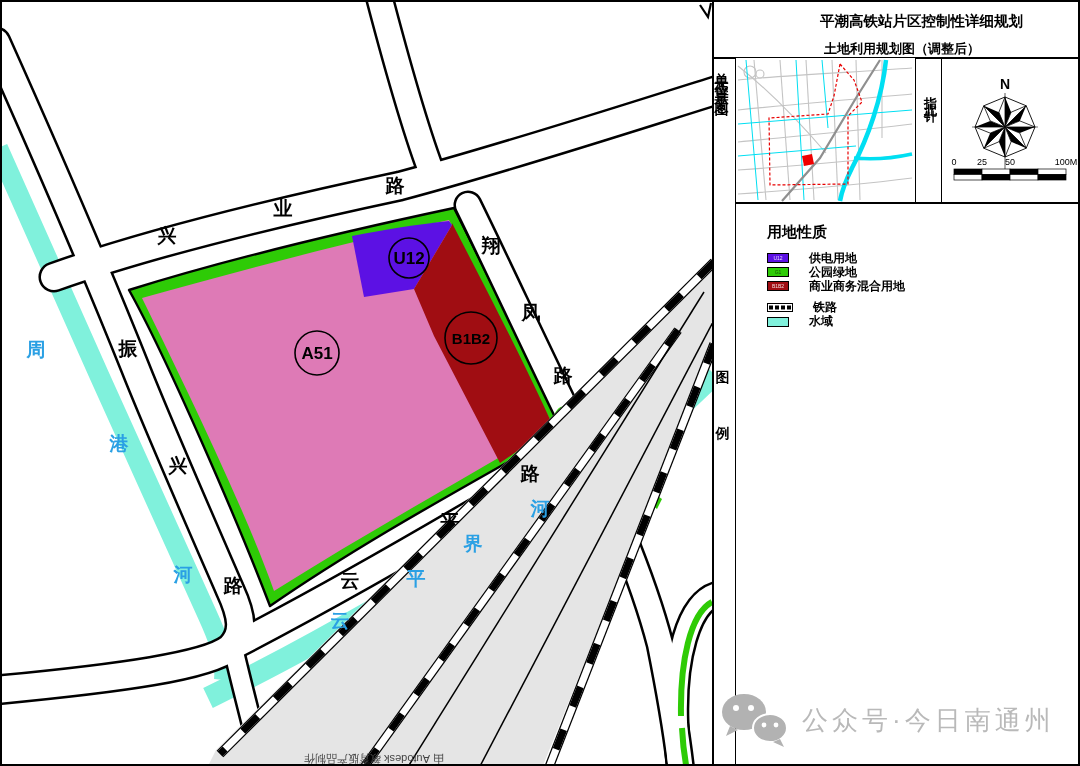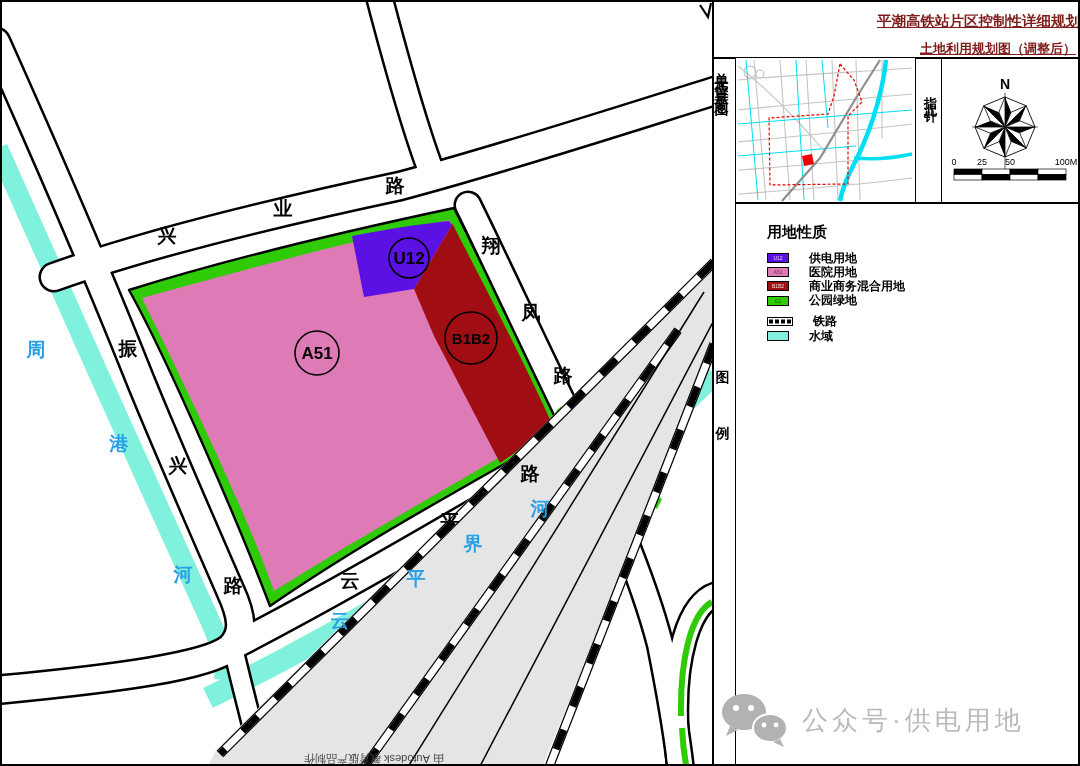--- a/index.html
+++ b/index.html
@@ -2,21 +2,21 @@
 <html><head>
 <meta charset="utf-8">
 <style>
   html,body{margin:0;padding:0;background:#fff;}
   .page{position:relative;width:1080px;height:766px;box-sizing:border-box;border:2px solid #000;overflow:hidden;
         font-family:"Liberation Sans","DejaVu Sans",sans-serif;background:#fff;}
   .abs{position:absolute;}
   
   .vline{position:absolute;background:#000;width:2px;}
   .hline{position:absolute;background:#000;height:1.6px;}
-  .title-box{position:absolute;left:818px;top:7px;width:260px;text-align:right;color:#7f1d1d;text-decoration:underline;}
+  .title-box{position:absolute;left:818px;top:7px;width:260px;text-align:left;color:#000000;}
   .title-box .t1{font-size:14.5px;font-weight:700;line-height:24px;margin:0;}
   .title-box .t2{font-size:13px;font-weight:700;line-height:23px;margin:4px;}
   .vtext{position:absolute;writing-mode:vertical-rl;text-orientation:upright;color:#000;font-weight:700;}
   .unit-label{left:711px;top:59px;font-size:14px;letter-spacing:5px;}
   .compass-label{left:919px;top:84px;font-size:13px;letter-spacing:7px;}
   .legend-strip-label{left:712px;top:357px;font-size:14px;letter-spacing:56px;}
   .legend{position:absolute;left:765px;top:221px;width:300px;}
   .legend .hdr{font-size:15px;font-weight:700;margin:0 0 9px 0;color:#000;font-family:Liberation Mono, monospace;}
   .lg-row{display:flex;align-items:center;height:14.2px;}
   .lg-row.rail{margin-top:7px;}
@@ -218,30 +218,26 @@
     </svg>
 
   <div class="legend">
     <p class="hdr">用地性质</p>
     <div id="legend-rows">
         <div class="lg-row">
           <span class="lg-swatch dark" style="background: rgb(92, 17, 228);">U12</span>
           <span class="lg-label">供电用地</span>
         </div>
         <div class="lg-row">
-          <span class="lg-swatch" style="background: rgb(222, 122, 182);">A51</span>
-          <span class="lg-label">医院用地</span>
+          <span class="lg-swatch" style="background: rgb(46, 203, 6);">G1</span>
+          <span class="lg-label">公园绿地</span>
         </div>
         <div class="lg-row">
           <span class="lg-swatch dark" style="background: rgb(160, 13, 18);">B1B2</span>
           <span class="lg-label">商业商务混合用地</span>
-        </div>
-        <div class="lg-row">
-          <span class="lg-swatch" style="background: rgb(46, 203, 6);">G1</span>
-          <span class="lg-label">公园绿地</span>
         </div>
         <div class="lg-row rail">
           <svg width="26" height="9" viewBox="0 0 26 9">
             <rect x="0.5" y="0.5" width="25" height="8" fill="#fff" stroke="#000"></rect>
             <rect x="2" y="2.5" width="4" height="4" fill="#000"></rect>
             <rect x="8" y="2.5" width="4" height="4" fill="#000"></rect>
             <rect x="14" y="2.5" width="4" height="4" fill="#000"></rect>
             <rect x="20" y="2.5" width="4" height="4" fill="#000"></rect>
           </svg>
           <span class="lg-label">铁路</span>
@@ -257,16 +253,16 @@
     <svg width="74" height="60" viewBox="0 0 74 60">
       <ellipse cx="26" cy="22" rx="22" ry="18" fill="#b2b2b2"></ellipse>
       <path d="M12,36 L8,46 L20,40 Z" fill="#b2b2b2"></path>
       <circle cx="18" cy="18" r="3" fill="#fff"></circle>
         <circle cx="33" cy="18" r="3" fill="#fff"></circle>
       <ellipse cx="52" cy="38" rx="17" ry="14" fill="#b2b2b2" stroke="#fff" stroke-width="2"></ellipse>
       <path d="M62,49 L66,57 L55,52 Z" fill="#b2b2b2"></path>
       <circle cx="46" cy="35" r="2.4" fill="#fff"></circle>
         <circle cx="58" cy="35" r="2.4" fill="#fff"></circle>
     </svg>
-    <span class="wm-text">公众号·供电用地</span>
+    <span class="wm-text">公众号·今日南通州</span>
   </div>
 
 </div>
 
 </body></html>

